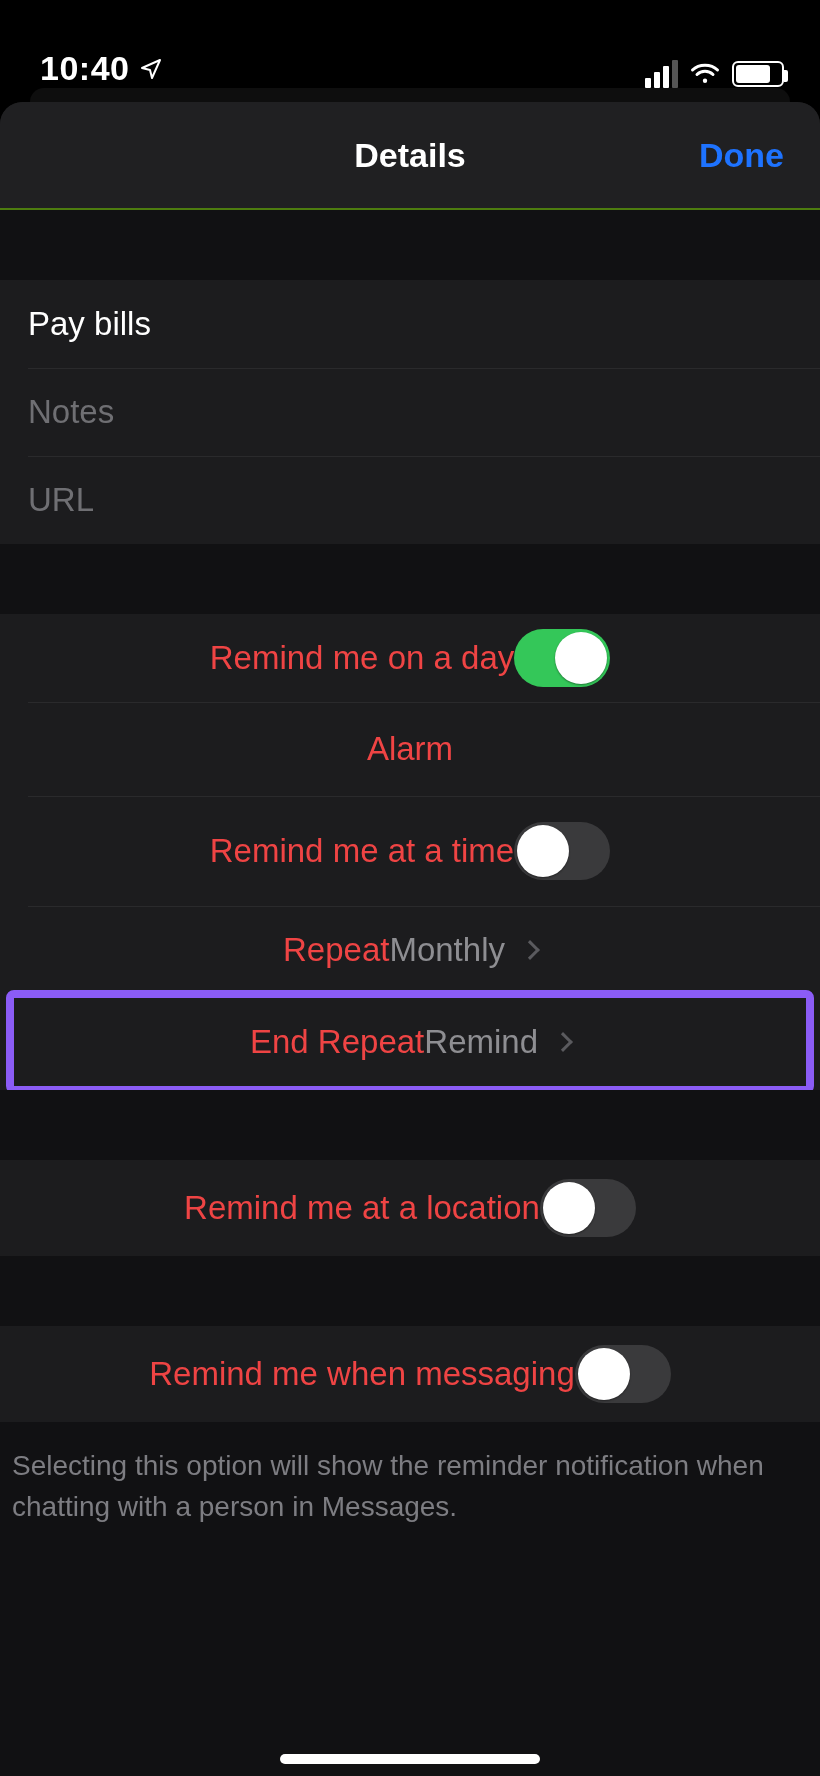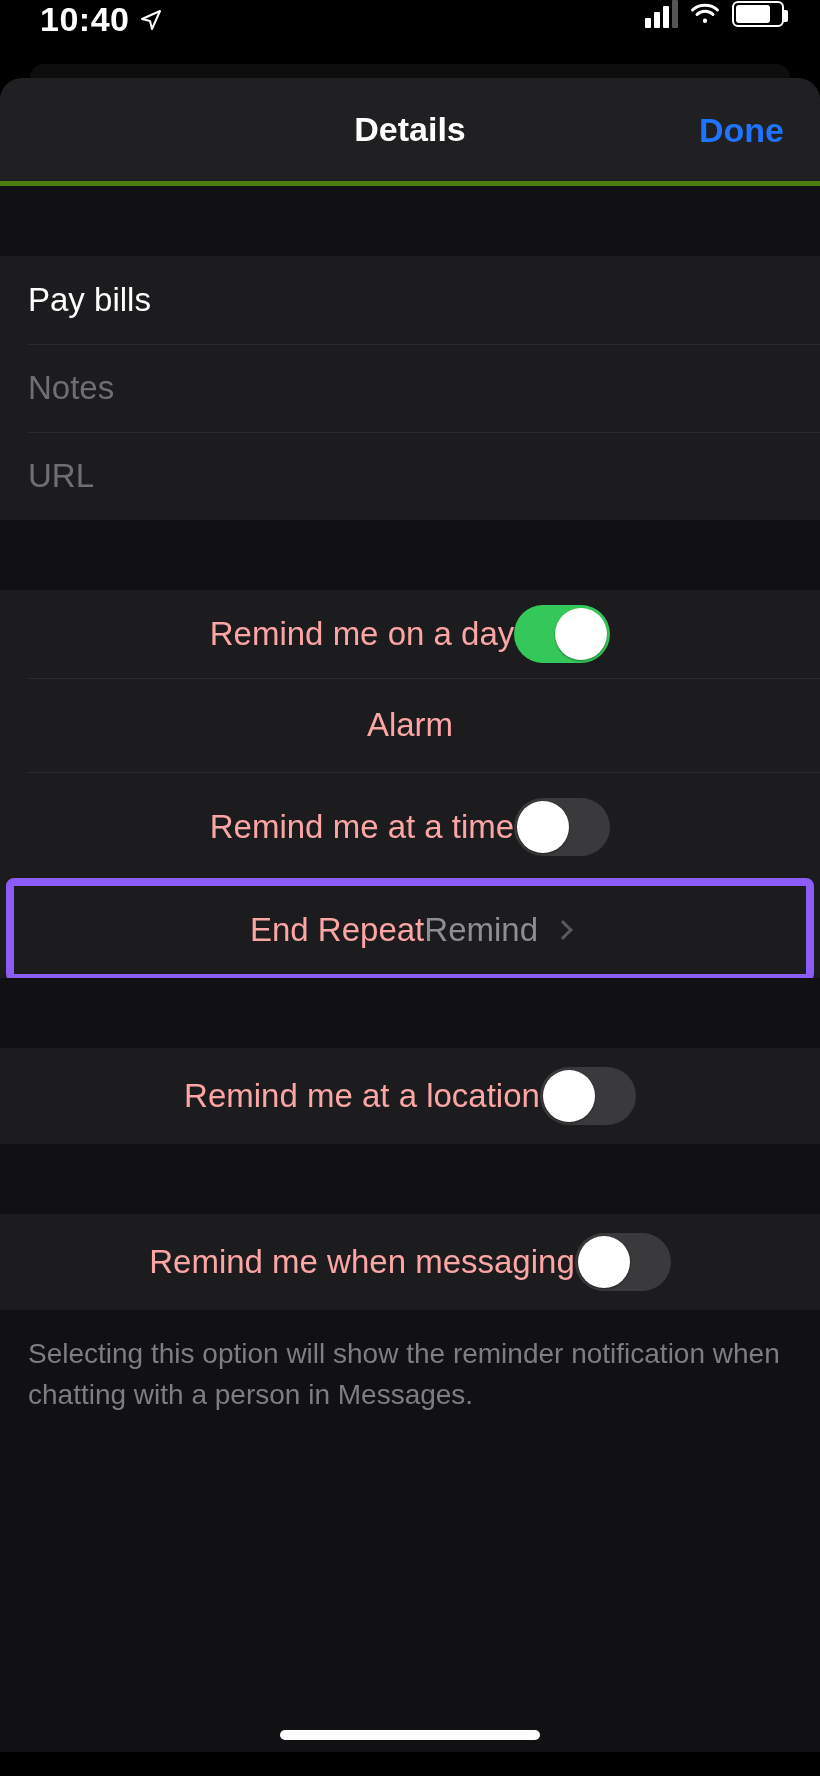--- a/index.html
+++ b/index.html
@@ -6,23 +6,23 @@
   html, body {
     width: 820px;
     height: 1776px;
     background: #000;
     font-family: -apple-system, "Helvetica Neue", Helvetica, Arial, sans-serif;
     overflow: hidden;
     color: #fff;
   }
   
   .status-bar {
-    height: 64px;
+    height: 88px;
     display: flex;
-    align-items: flex-start;
+    align-items: flex-end;
     justify-content: space-between;
     padding: 0 36px 0 40px;
     font-size: 34px;
     font-weight: 600;
     letter-spacing: 0.5px;
   }
   .status-left { display:flex; align-items:center; gap:10px; }
   .status-right { display:flex; align-items:center; gap:12px; }
 
   
@@ -45,21 +45,21 @@
 
   .nav-bar {
     height: 108px;
     display:flex;
     align-items:center;
     justify-content:center;
     position: relative;
     border-top-left-radius: 22px;
     border-top-right-radius: 22px;
     background: #202022;
-    border-bottom: 5px solid #4d7c0f;
+    border-bottom: 2px solid #4d7c0f;
   }
   .nav-title { font-size: 34px; font-weight: 600; }
   .nav-done {
     position:absolute;
     right: 36px;
     top: 50%;
     transform: translateY(-50%);
     color: #1e73ff;
     font-size: 34px;
     font-weight: 600;
@@ -86,21 +86,21 @@
     font-size: 33px;
   }
   .row + .row::before,
   .sep::before {
     content:"";
     position:absolute;
     left:28px; right:0; top:0;
     height:1px;
     background:#2a2a2c;
   }
-  .row-label { color:#fca5a5; }
+  .row-label { color:#ef4444; }
   .row-value { color:#8e8e92; font-size:33px; display:flex; align-items:center; gap:14px;}
 
   
   .input-row input {
     background: transparent;
     border: none;
     outline: none;
     color: #fff;
     font-size: 33px;
     width: 100%;
@@ -135,21 +135,21 @@
     margin-left: 4px;
   }
 
   .highlight {
     border: 8px solid #8b5cf6;
     border-radius: 8px;
     margin: -4px 6px -4px 6px;
   }
 
   .footer-text {
-    padding: 24px 28px 0 28px;
+    padding: 24px 28px 0 12px;
     color:#7d7d82;
     font-size: 28px;
     line-height: 1.45;
     background:#111113;
   }
 
   
   .home-indicator {
     position:absolute;
     bottom: 12px;
@@ -254,20 +254,27 @@
         <span class="row-label">Alarm</span>
       </div>
 
       <div class="row sep" style="height:110px;">
         <span class="row-label">Remind me at a time</span>
         <span class="switch">
             <span class="knob"></span>
           </span>
       </div>
 
+      <div class="row sep">
+        <span class="row-label">Repeat</span>
+        <span class="row-value">
+          <span>Monthly</span>
+          <span class="chevron"></span>
+        </span>
+      </div>
 
       <div class="highlight">
         <div class="row" style="height:78px;">
           <span class="row-label">End Repeat</span>
           <span class="row-value">
             <span>Remind</span>
             <span class="chevron"></span>
           </span>
         </div>
       </div>

